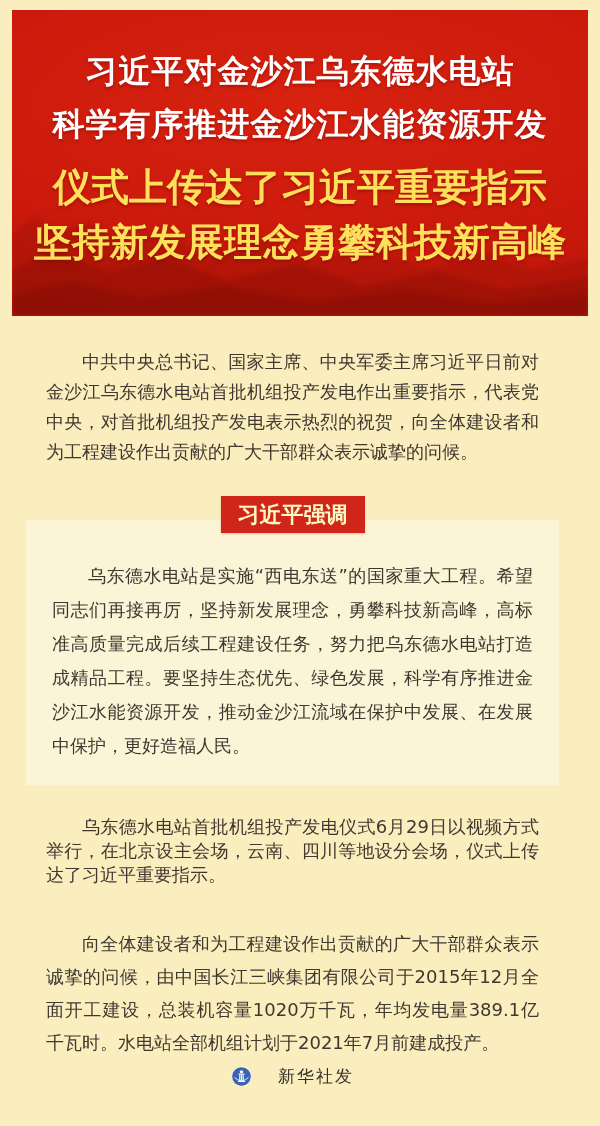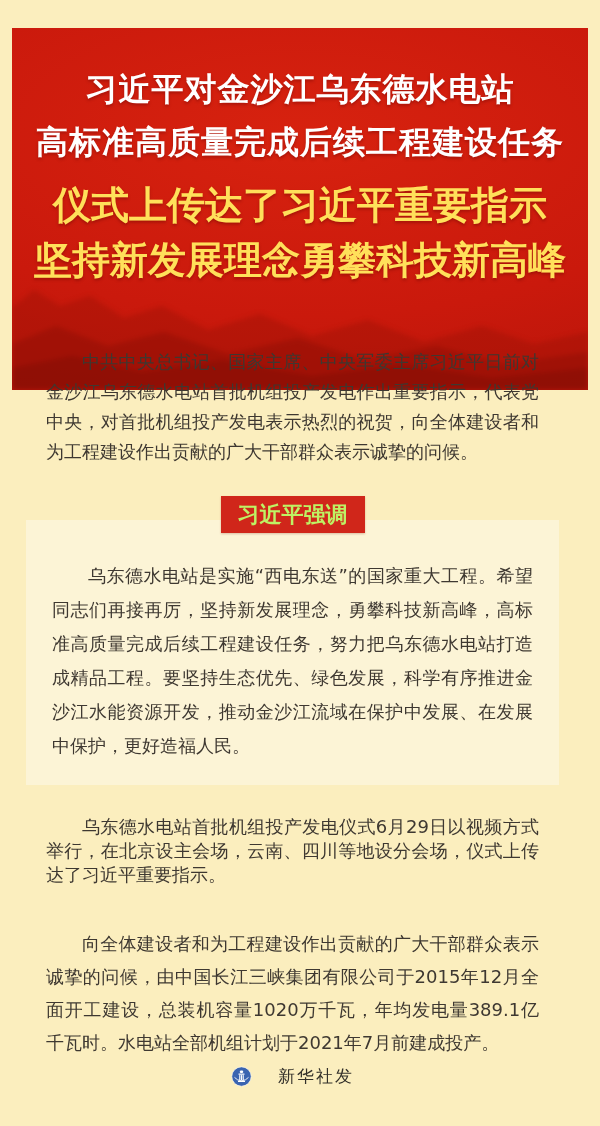--- a/index.html
+++ b/index.html
@@ -4,21 +4,21 @@
 <style>
   html,body{margin:0;padding:0;}
   body{
     width:600px;height:1126px;
     background:#FBEEBE;
     font-family:"DejaVu Sans",sans-serif;
     position:relative;overflow:hidden;
   }
   
   .banner{
-    position:absolute;left:12px;top:28px;width:576px;height:362px;
+    position:absolute;left:12px;top:10px;width:576px;height:306px;
     background:radial-gradient(ellipse 130% 90% at 50% 30%, #D7220F 0%, #CA190C 55%, #B4140A 100%);
     overflow:hidden;
   }
   .banner .mountains{
     position:absolute;left:0;bottom:0;width:100%;height:130px;
     filter:blur(2.5px);
   }
   .banner-titles{position:relative;z-index:2;text-align:center;}
   .title-white{
     margin-top:35px;
@@ -44,21 +44,21 @@
     margin:0;
   }
   .para.p1{margin-top:29px;}
   .para.p3{margin-top:30px;line-height:24px;}
   .para.p4{margin-top:40px;line-height:33px;}
   
   .badge{
     position:relative;z-index:3;
     width:fit-content;margin:29px auto -15px;
     background:#D0261A;
-    color:#bef264;font-weight:bold;font-size:22px;line-height:27px;
+    color:#fef9c3;font-weight:bold;font-size:22px;line-height:27px;
     padding:5px 17px;
     box-shadow:0 1px 2px rgba(120,20,5,0.25);
   }
   
   .quote-card{
     position:relative;z-index:1;
     margin:2px -20px;
     background:#FCF4D6;
     padding:39px 26px 22px;
   }
@@ -80,21 +80,21 @@
 
 <div class="banner">
   <svg class="mountains" viewBox="0 0 576 130" preserveAspectRatio="none" aria-hidden="true">
     <path d="M0,48 L22,30 L48,46 L78,36 L112,58 L150,46 L196,70 L248,54 L300,76 L356,60 L412,82 L470,66 L522,84 L576,72 L576,130 L0,130 Z" fill="#9A1106" opacity="0.40"></path>
     <path d="M0,84 L44,66 L96,86 L152,72 L216,94 L286,78 L352,100 L424,86 L492,104 L576,92 L576,130 L0,130 Z" fill="#8C0F05" opacity="0.45"></path>
     <path d="M0,108 L60,96 L130,112 L210,100 L300,116 L390,104 L480,118 L576,108 L576,130 L0,130 Z" fill="#7E0D04" opacity="0.45"></path>
   </svg>
   <div class="banner-titles">
     <div class="title-white">
       <div>习近平对金沙江乌东德水电站</div>
-      <div>高标准高质量完成后续工程建设任务</div>
+      <div>科学有序推进金沙江水能资源开发</div>
     </div>
     <div class="title-yellow">
       <div>仪式上传达了习近平重要指示</div>
       <div>坚持新发展理念勇攀科技新高峰</div>
     </div>
   </div>
 </div>
 
 <div class="article">
 

